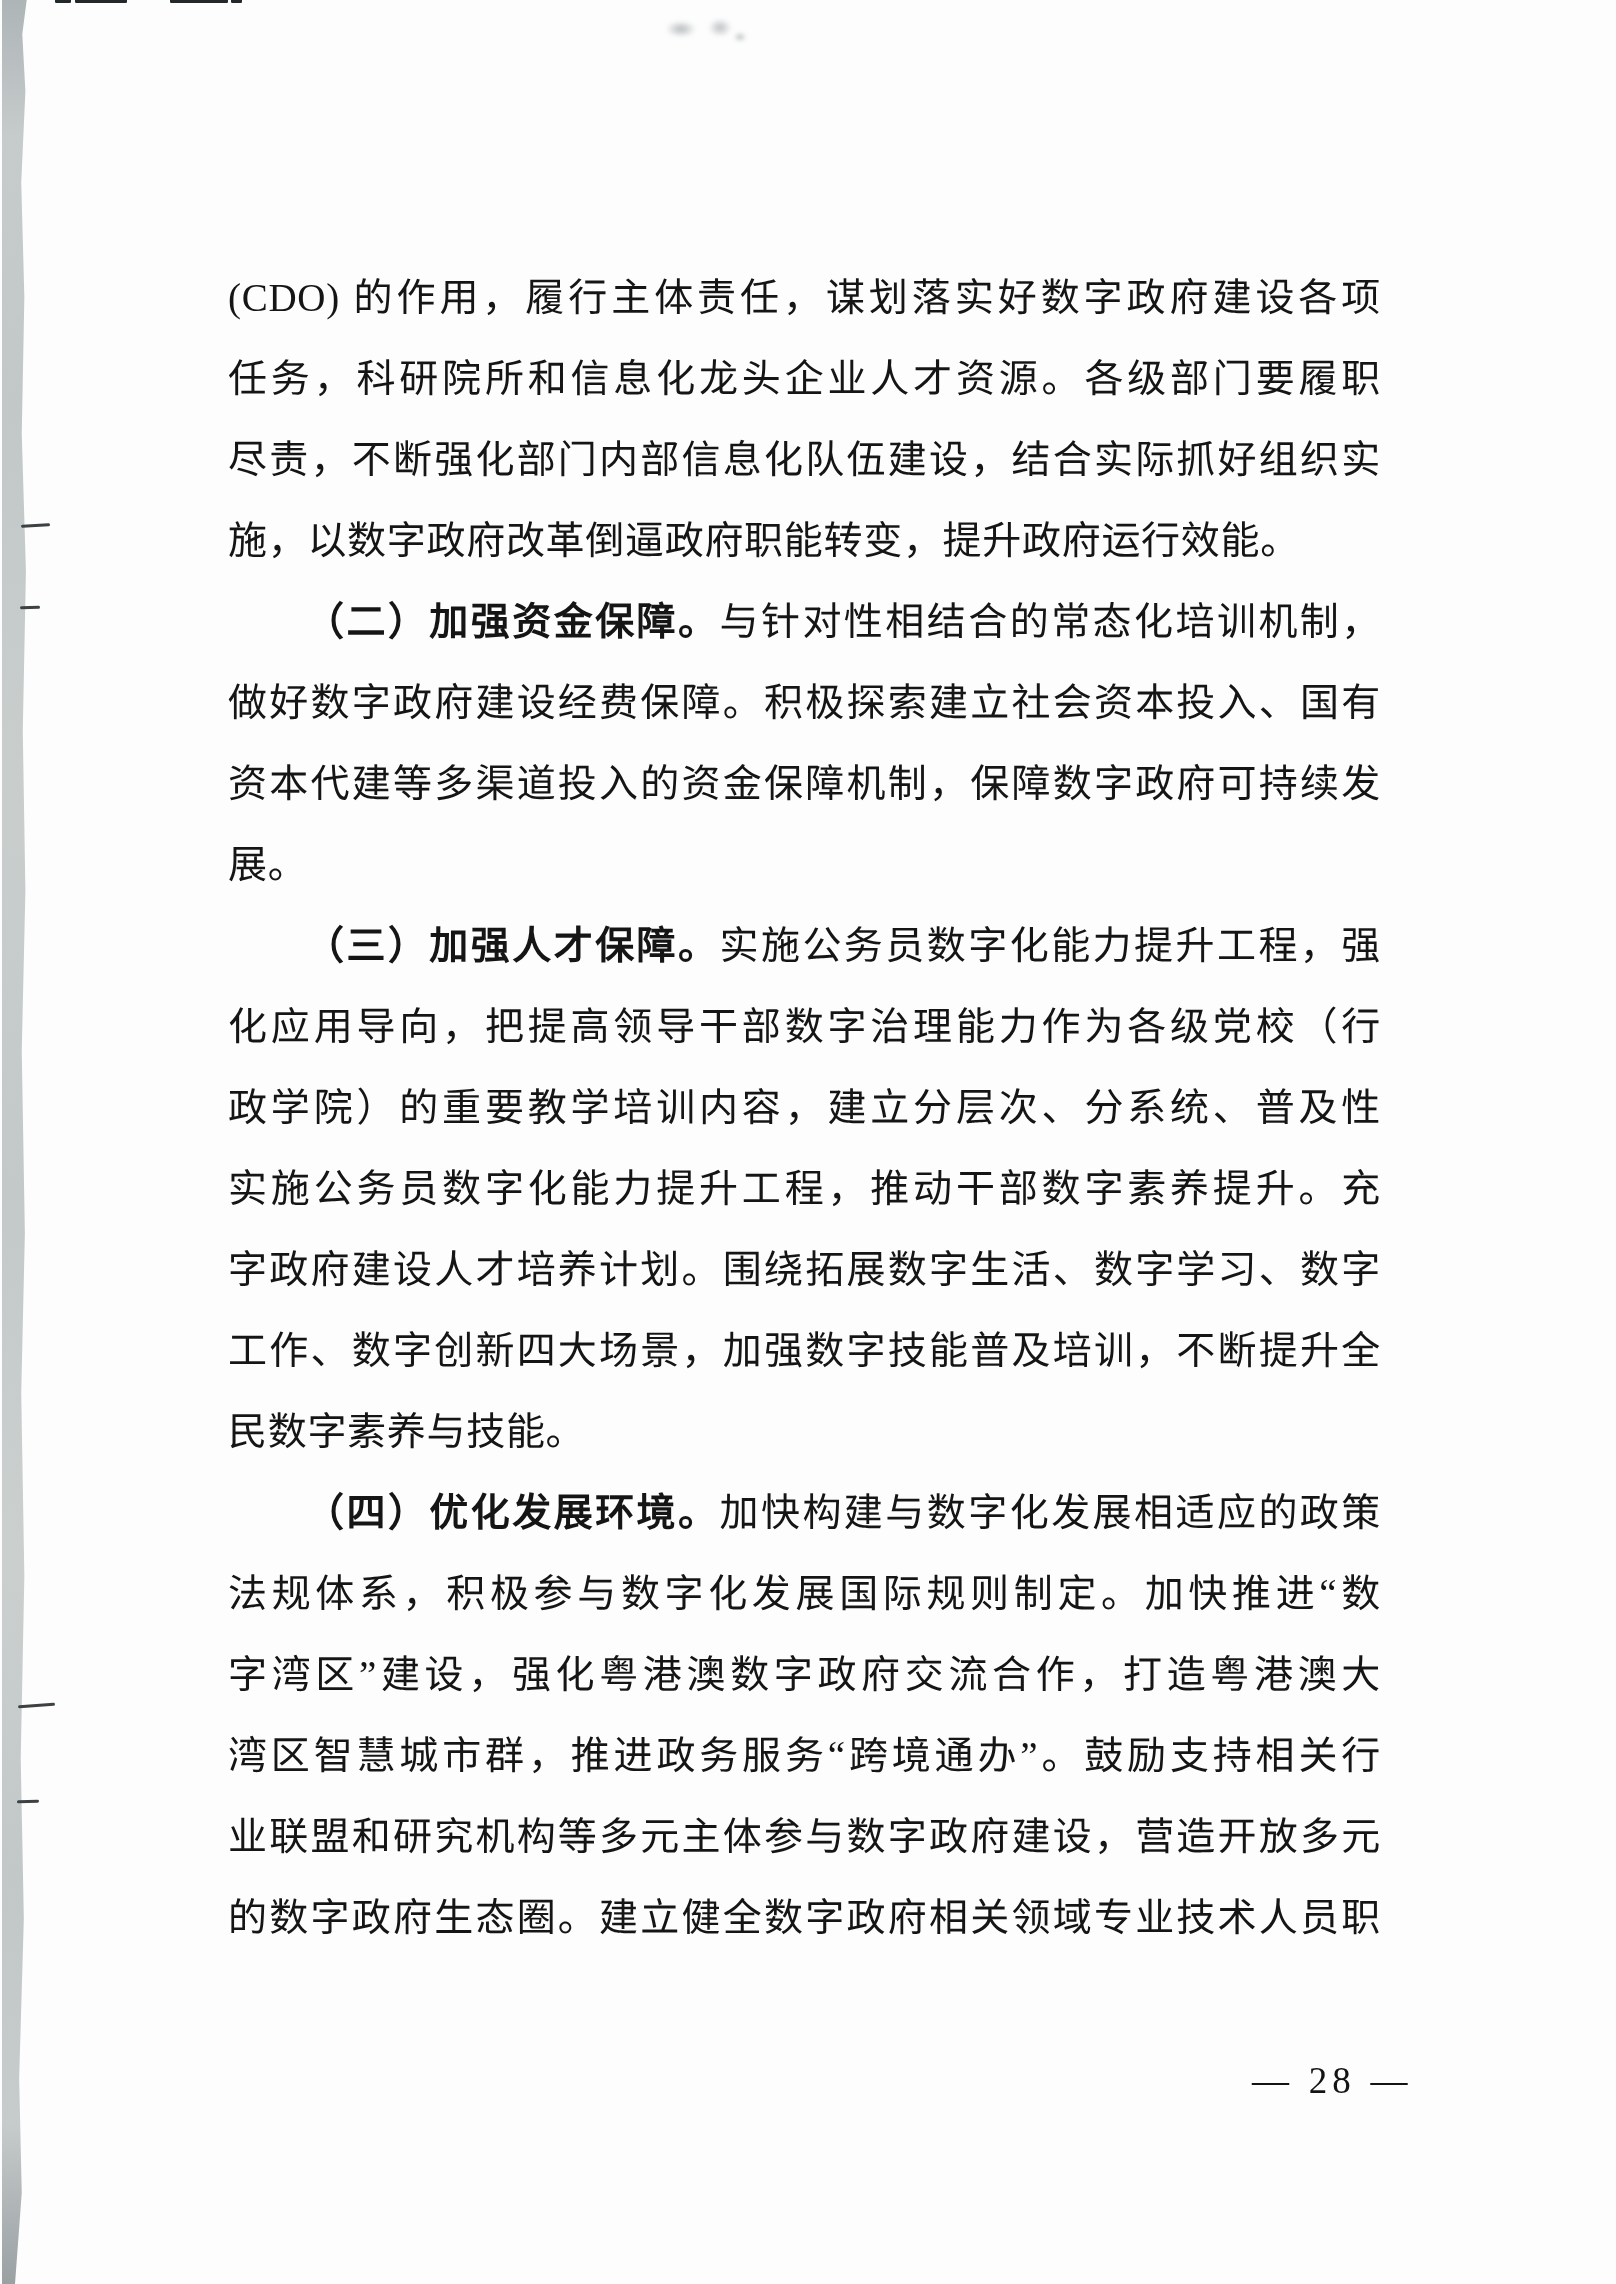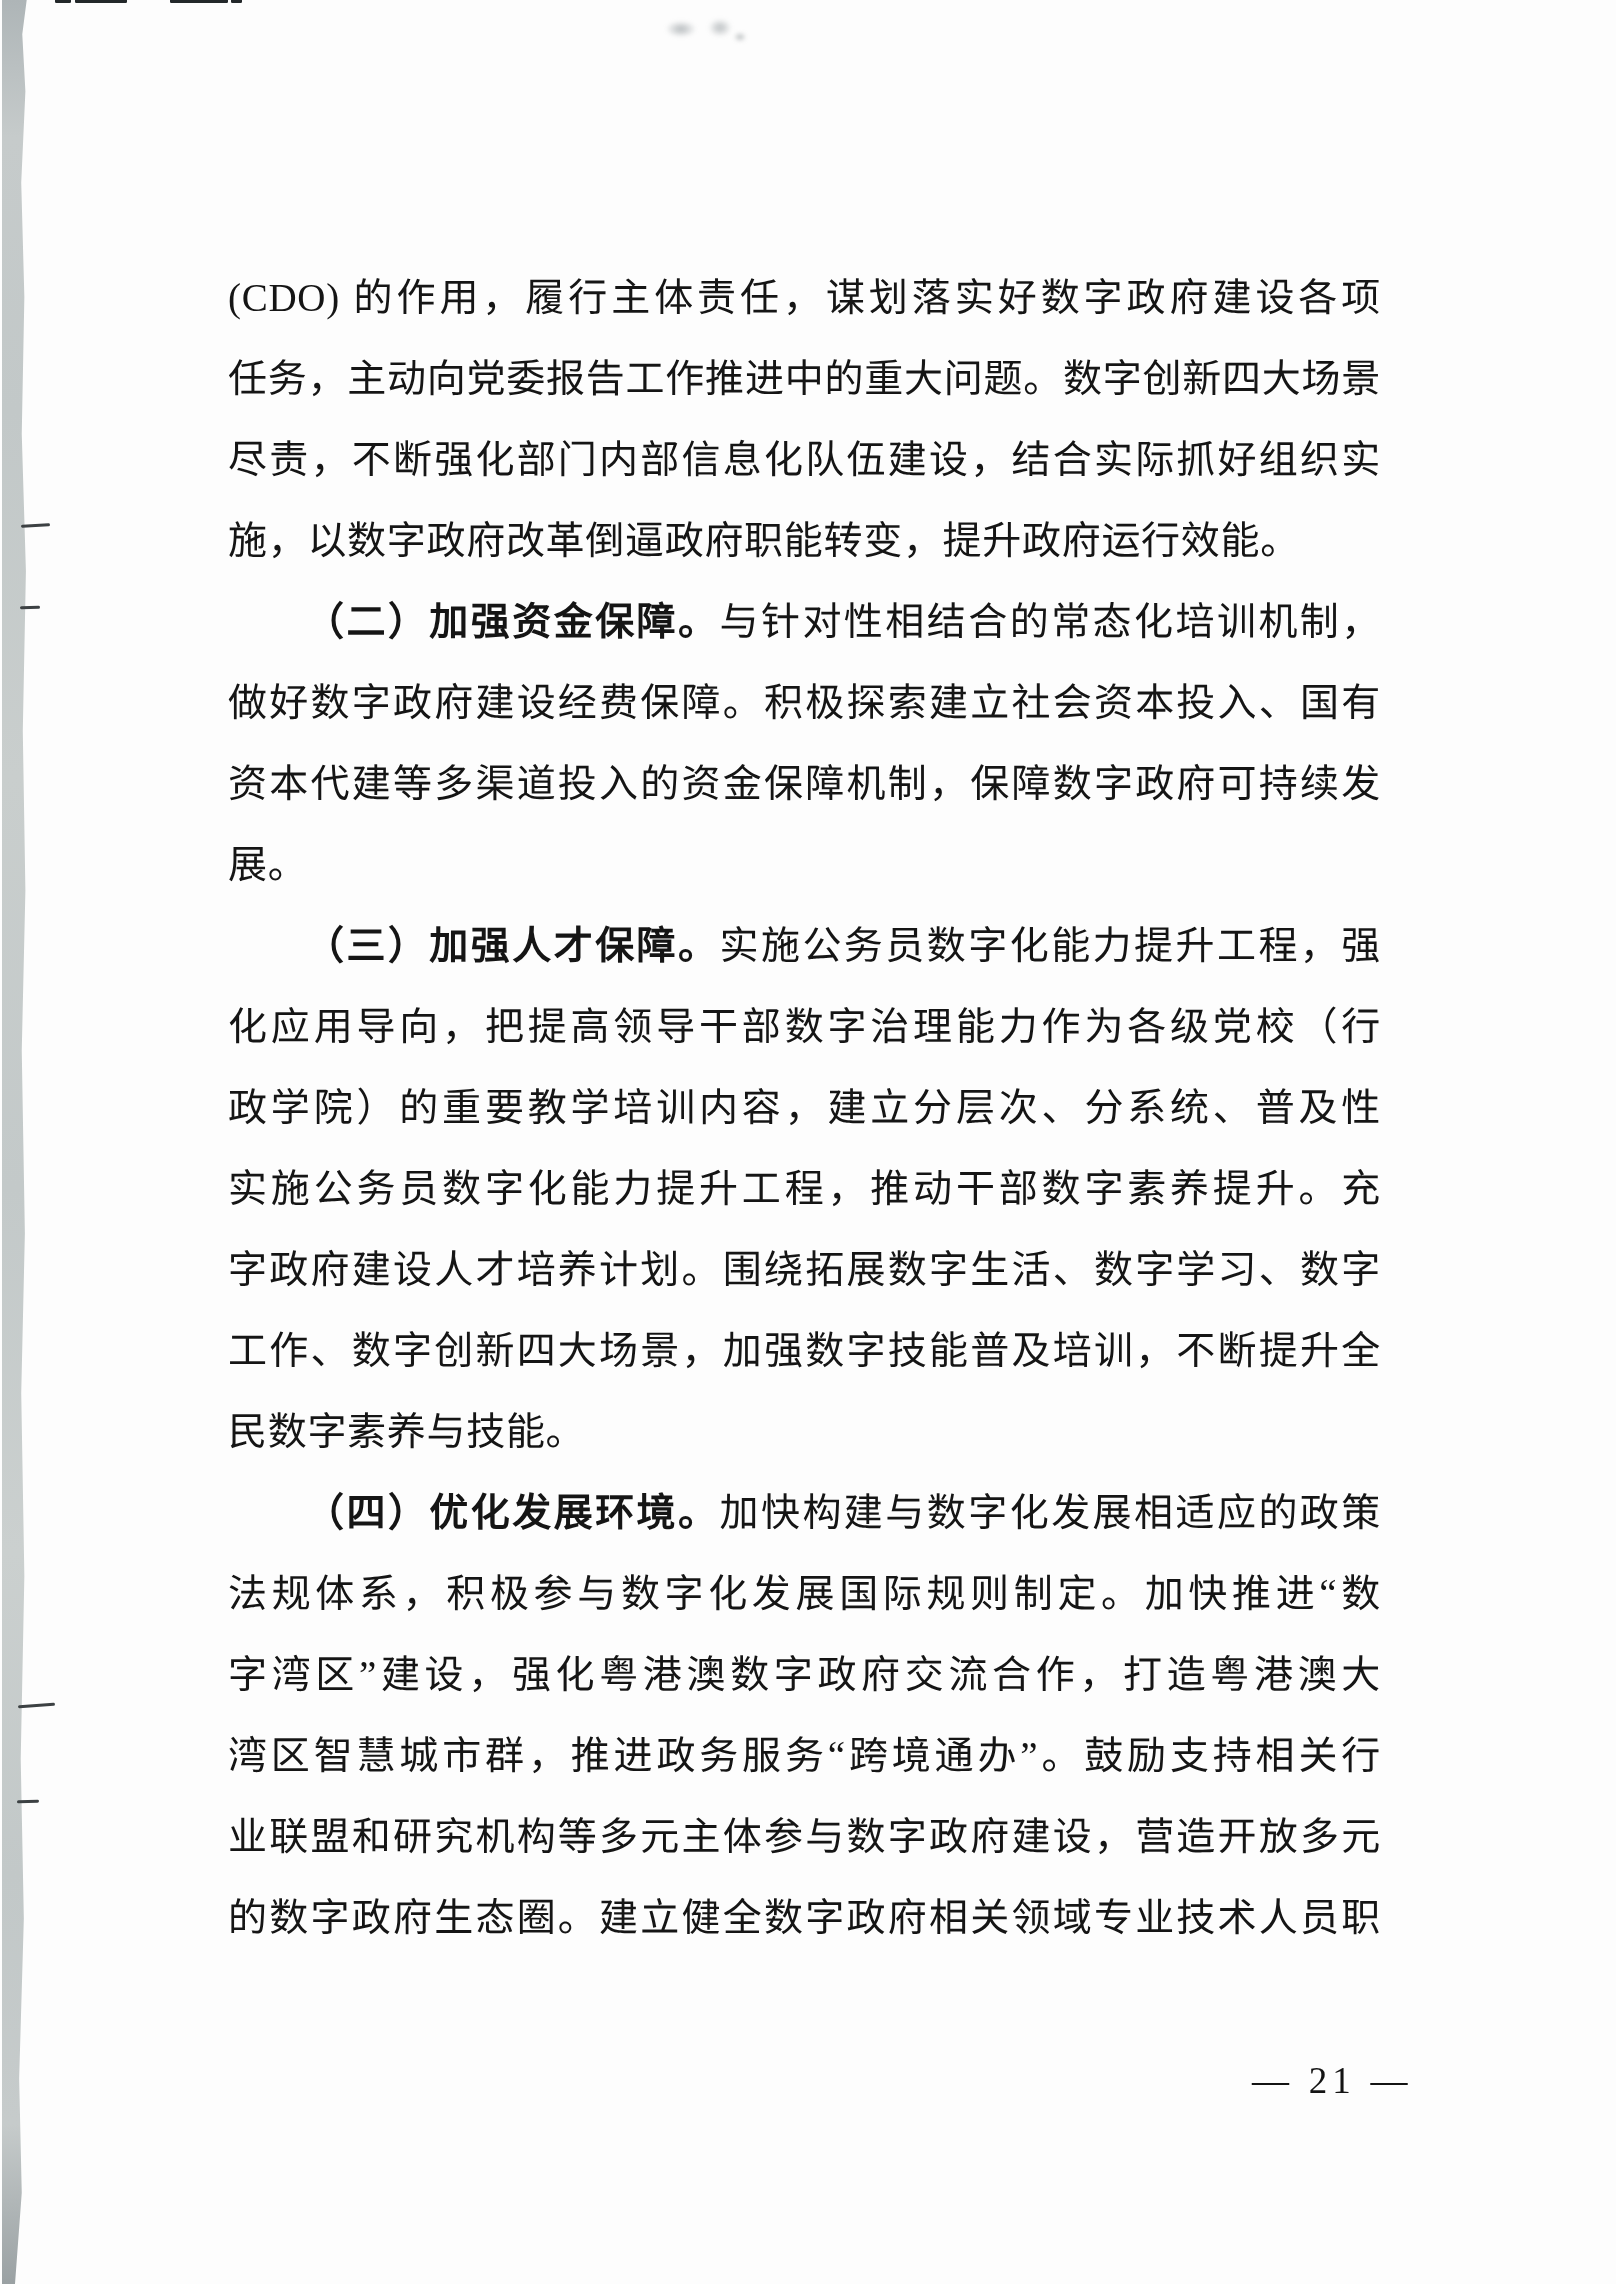--- a/index.html
+++ b/index.html
@@ -71,21 +71,21 @@
   <div class="tick t3"></div>
   <div class="tick t4"></div>
   <div class="topmark m1"></div>
   <div class="topmark m2"></div>
   <div class="topmark m3"></div>
   <div class="topmark m4"></div>
   <div class="smudge"></div>
 
   <div class="text-block">
     <div class="line">(CDO) 的作用，履行主体责任，谋划落实好数字政府建设各项</div>
-    <div class="line">任务，主动向党委报告工作推进中的重大问题。数字创新四大场景</div>
+    <div class="line">任务，科研院所和信息化龙头企业人才资源。各级部门要履职</div>
     <div class="line">尽责，不断强化部门内部信息化队伍建设，结合实际抓好组织实</div>
     <div class="line end">施，以数字政府改革倒逼政府职能转变，提升政府运行效能。</div>
 
     <div class="line indent"><span class="lead">（二）加强资金保障。</span><span>与针对性相结合的常态化培训机制，</span></div>
     <div class="line">做好数字政府建设经费保障。积极探索建立社会资本投入、国有</div>
     <div class="line">资本代建等多渠道投入的资金保障机制，保障数字政府可持续发</div>
     <div class="line end">展。</div>
 
     <div class="line indent"><span class="lead">（三）加强人才保障。</span><span>实施公务员数字化能力提升工程，强</span></div>
     <div class="line">化应用导向，把提高领导干部数字治理能力作为各级党校（行</div>
@@ -96,16 +96,16 @@
     <div class="line end">民数字素养与技能。</div>
 
     <div class="line indent"><span class="lead">（四）优化发展环境。</span><span>加快构建与数字化发展相适应的政策</span></div>
     <div class="line">法规体系，积极参与数字化发展国际规则制定。加快推进“数</div>
     <div class="line">字湾区”建设，强化粤港澳数字政府交流合作，打造粤港澳大</div>
     <div class="line">湾区智慧城市群，推进政务服务“跨境通办”。鼓励支持相关行</div>
     <div class="line">业联盟和研究机构等多元主体参与数字政府建设，营造开放多元</div>
     <div class="line">的数字政府生态圈。建立健全数字政府相关领域专业技术人员职</div>
   </div>
 
-  <div class="page-number">— 21 —</div>
+  <div class="page-number">— 28 —</div>
 
 </div>
 
 
 </body></html>

